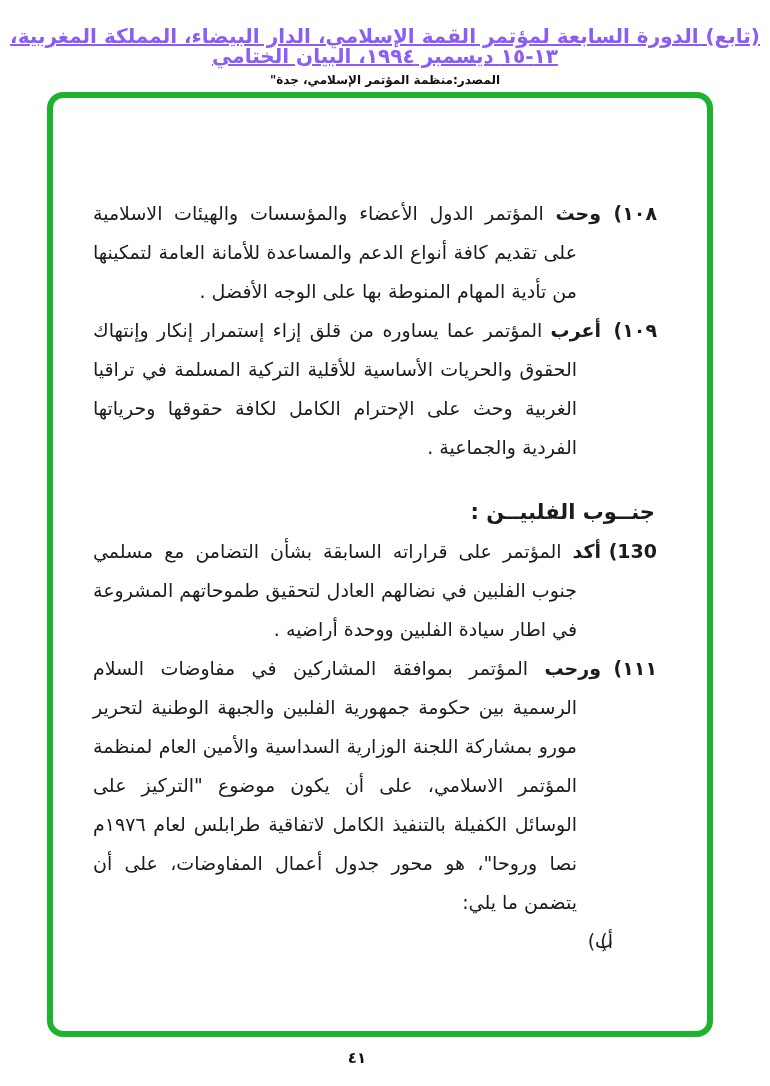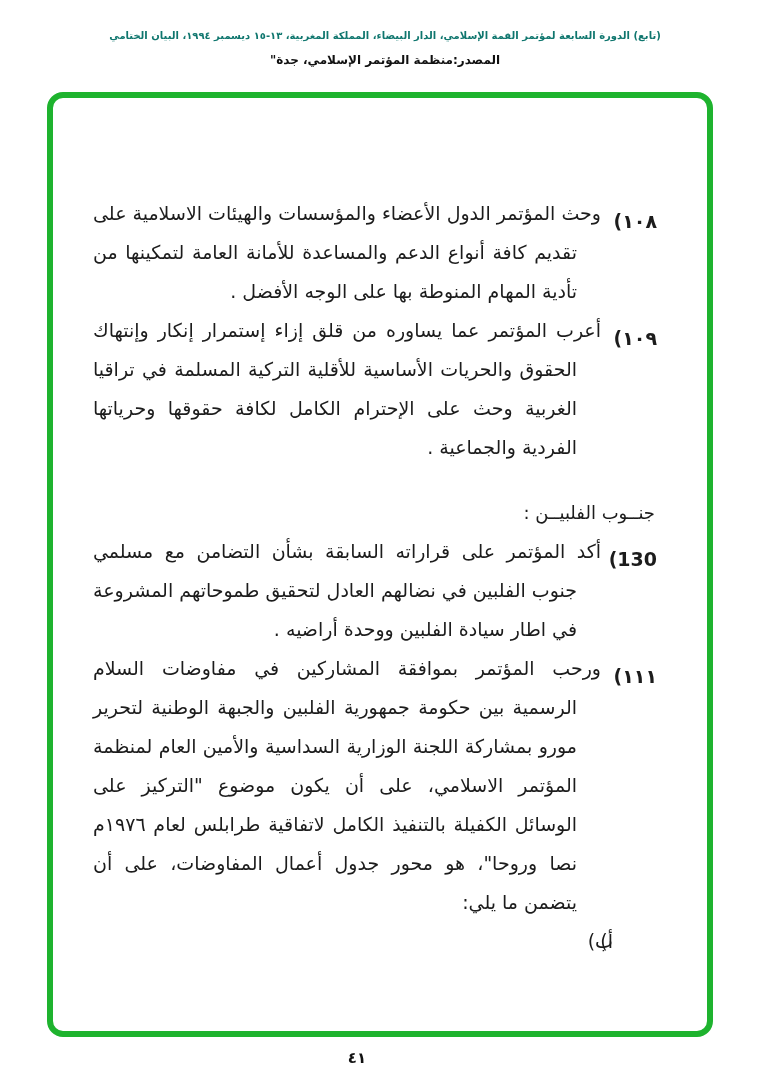--- a/index.html
+++ b/index.html
@@ -19,24 +19,25 @@
   
   .page-header {
     position: absolute;
     top: 26px;
     left: 0;
     width: 770px;
     text-align: center;
     direction: rtl;
   }
   .header-line1 {
-    font-size: 10px;
+    font-size: 20px;
     font-weight: bold;
     line-height: 20px;
-    color: #0f766e;
+    color: #8b5cf6;
+    text-decoration: underline;
   }
   .header-line2 {
     margin-top: 7px;
     font-size: 12px;
     font-weight: bold;
     color: #111;
   }
   .header-line2 .src-label { margin-left: 0; }
 
   
@@ -66,31 +67,31 @@
 
   .para {
     position: relative;
     padding-right: 78px;
     text-indent: -24px;
     margin: 0;
   }
   .para .para-num {
     position: absolute;
     right: -2px;
-    top: 8px;
+    top: 0;
     font-weight: bold;
     text-indent: 0;
     white-space: nowrap;
   }
-  .para .lead { font-weight: normal; }
+  .para .lead { font-weight: bold; }
 
   .section-heading {
     margin: 26px 0 0 0;
-    font-size: 18px;
-    font-weight: normal;
+    font-size: 21px;
+    font-weight: bold;
     text-align: right;
     line-height: 39px;
   }
 
   .sub-item {
     position: relative;
     padding-right: 108px;
     margin: 0;
   }
   .sub-item .sub-marker {

